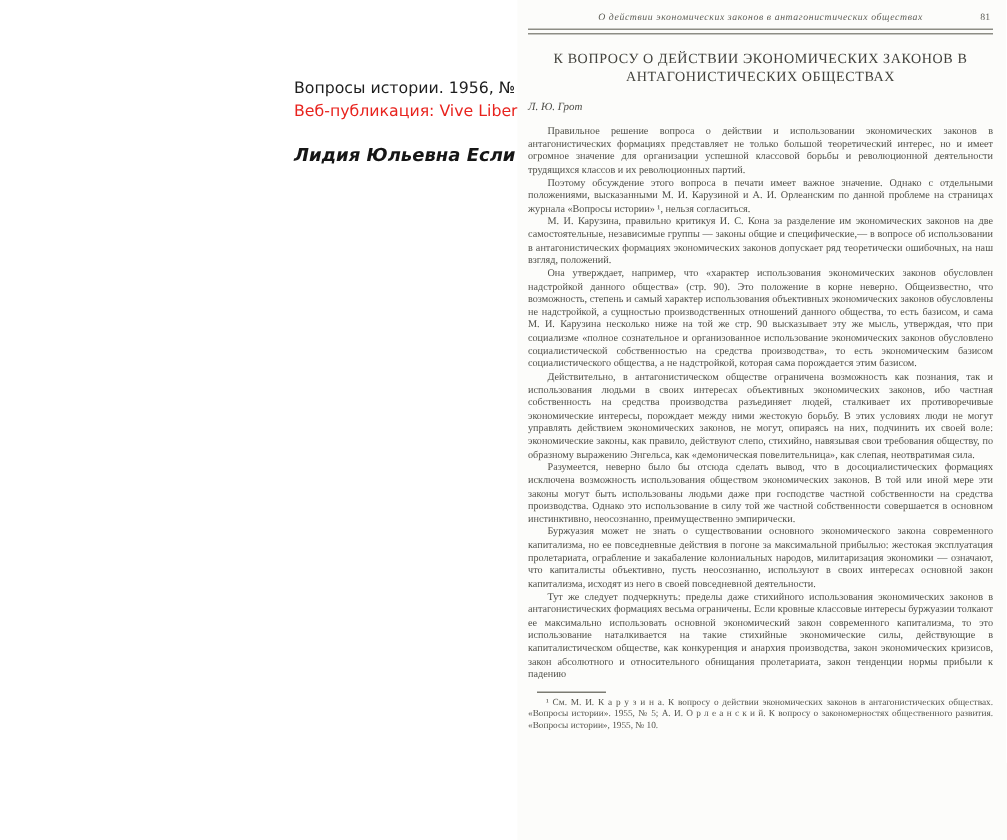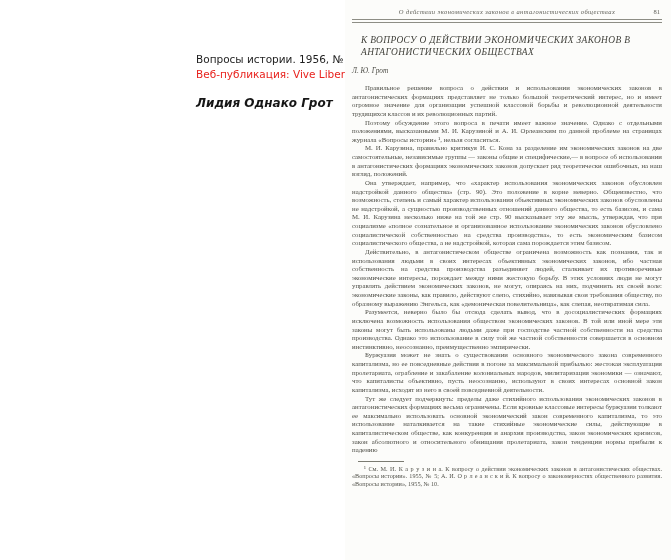--- a/index.html
+++ b/index.html
@@ -81,23 +81,23 @@
     height: 2px;
     border-top: 1px solid #8d8d85;
     border-bottom: 1px solid #8d8d85;
   }
   .title {
     margin: 11px auto 0;
     max-width: 292px;
     font-size: 9.4px;
     line-height: 12px;
     font-weight: normal;
+    text-align: center;
     letter-spacing: 0.4px;
     color: #42423c;
-    font-style: italic;
   }
   .article-author {
     margin-top: 8px;
     text-align: left;
     font-style: italic;
     font-size: 7.3px;
     color: #4b4b45;
   }
   .body-text {
     margin-top: 9px;
@@ -126,21 +126,21 @@
   }
 </style>
 </head>
 <body>
 
 <div class="canvas">
 
   <aside class="left-meta">
     <div class="journal-ref">Вопросы истории. 1956, № 1</div>
     <div class="web-pub">Веб-публикация: Vive Liberta</div>
-    <div class="author-name">Лидия Однако Грот</div>
+    <div class="author-name">Лидия Юльевна Если</div>
   </aside>
 
   <section class="scan">
 
     <header class="running-head">
       <span class="rh-text">О действии экономических законов в антагонистических обществах</span>
       <span class="rh-page">81</span>
     </header>
 
     <div class="head-rule"></div>

